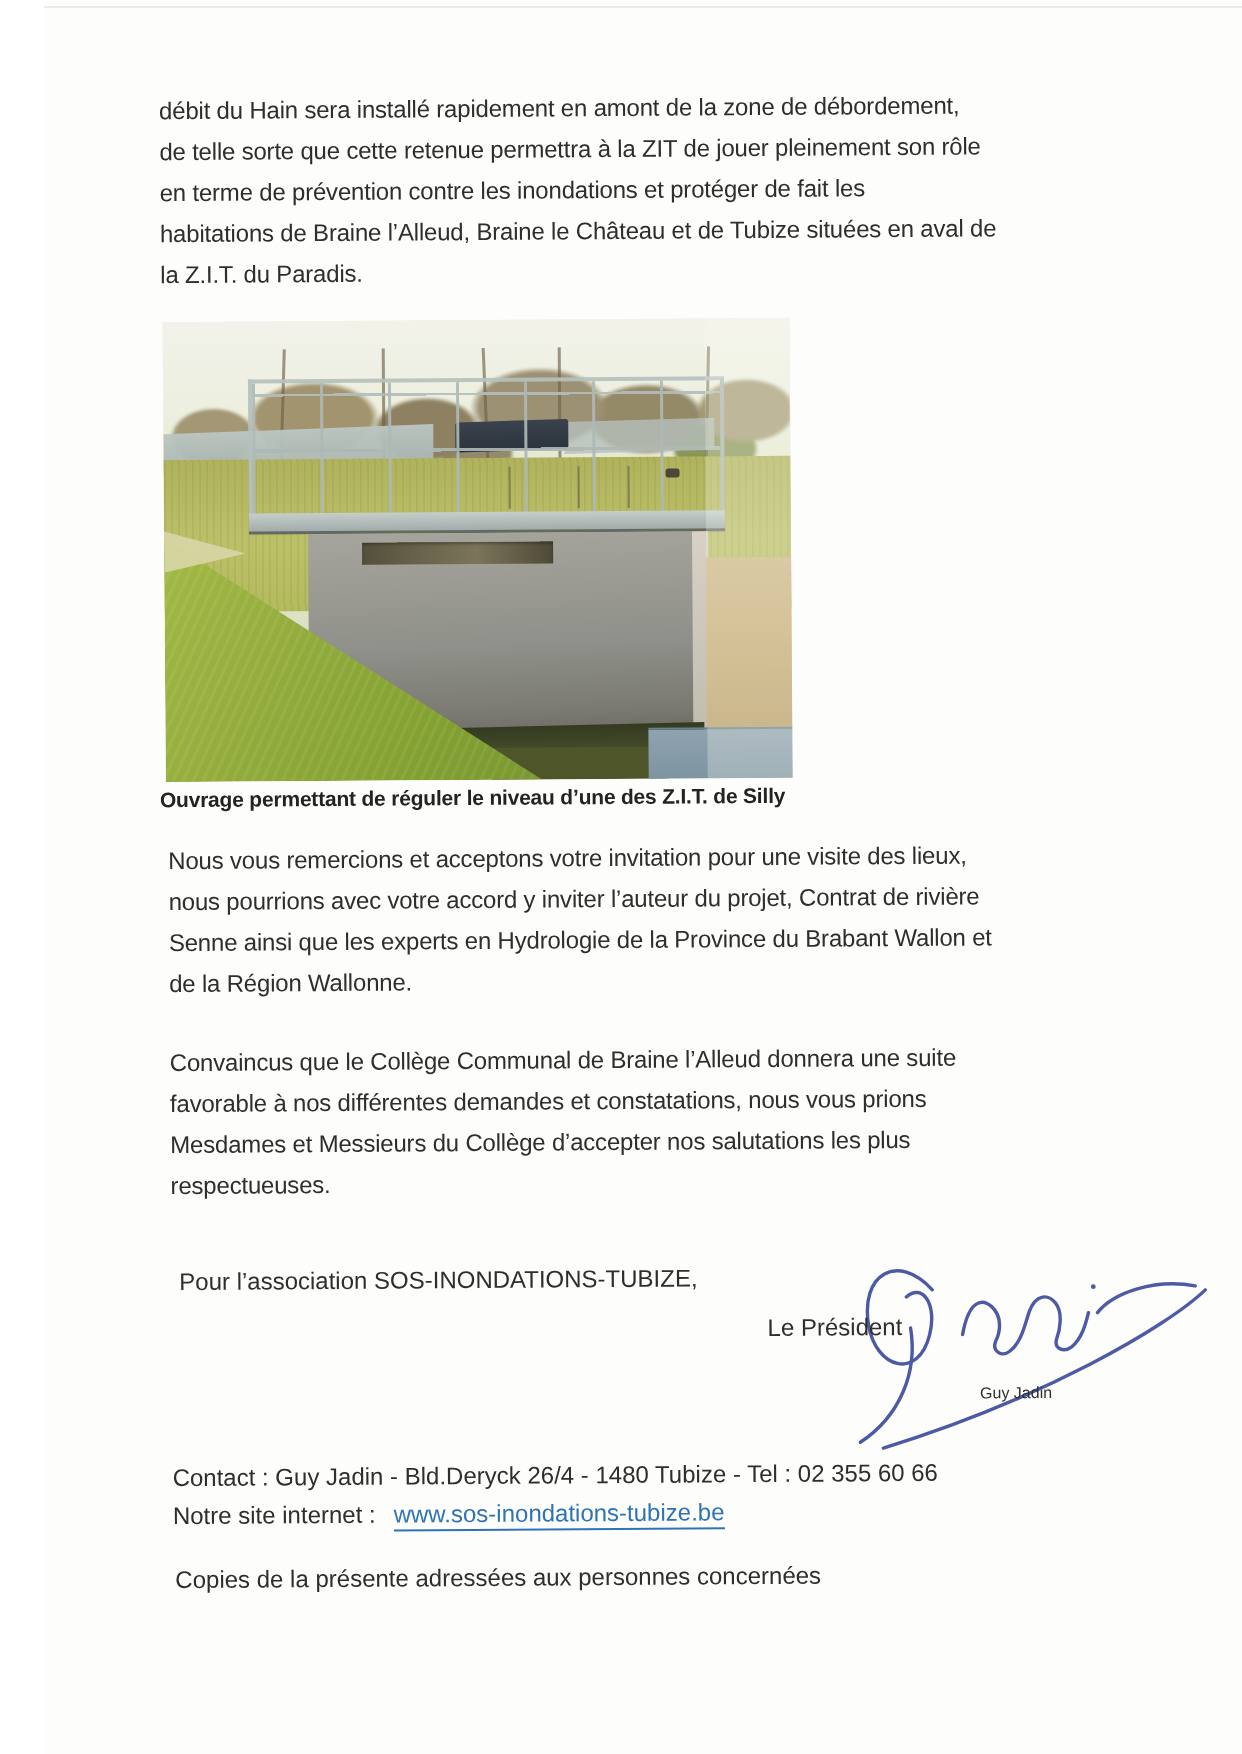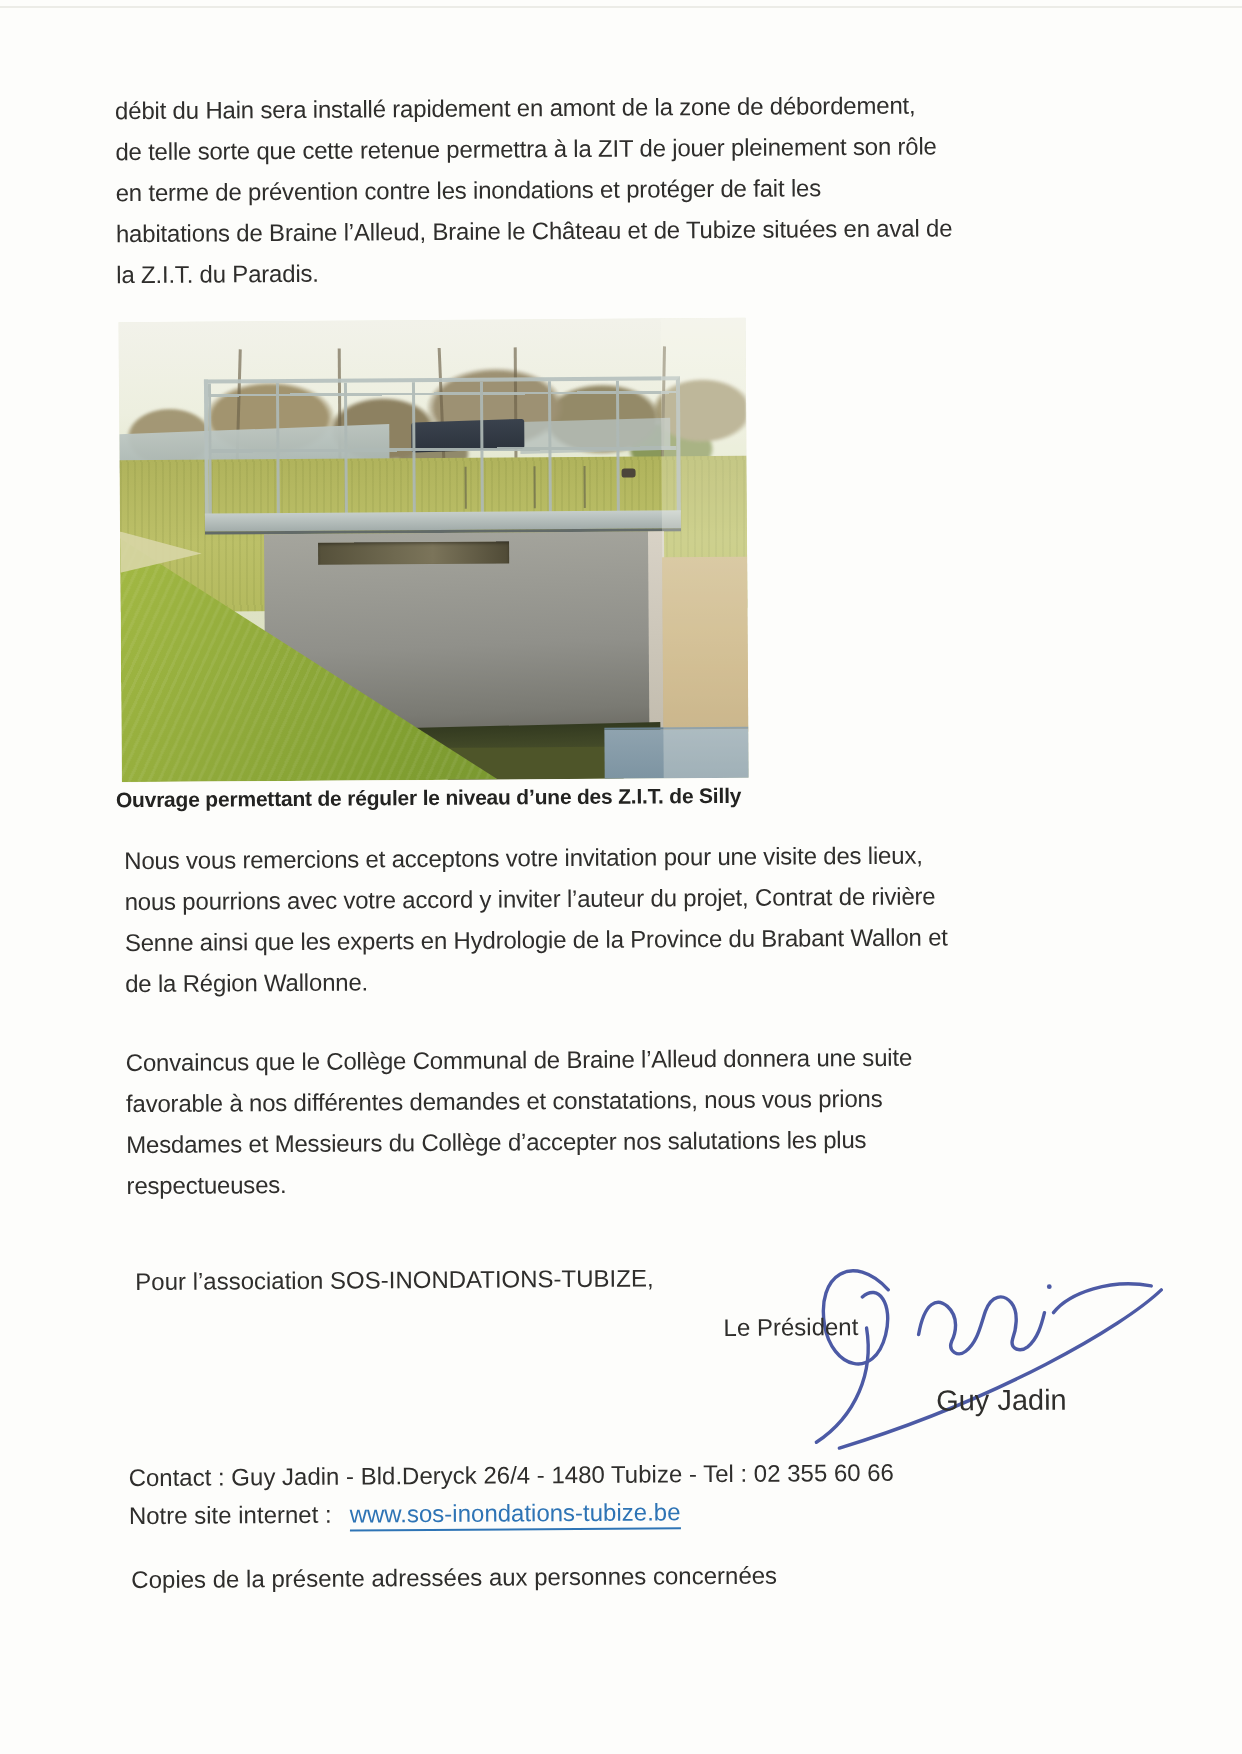--- a/index.html
+++ b/index.html
@@ -6,21 +6,21 @@
     --paper:#fdfdfb;
     --ink:#2f2e2c;
     --caption-ink:#232321;
     --link-blue:#2e74b5;
     --sig-blue:#3e4d9e;
   }
   *{margin:0;padding:0;box-sizing:border-box;}
   html,body{background:#ffffff;}
   body{width:1242px;height:1754px;position:relative;overflow:hidden;
        font-family:"Liberation Sans",sans-serif;color:var(--ink);}
-  .sheet{position:absolute;inset:0;background:var(--paper);}
+  .sheet{position:absolute;inset:0;background:var(--paper);margin-left:44px;}
   .scan-edge{position:absolute;left:0;top:6px;width:100%;height:2px;background:#ececе7;background:#ecece7;}
   .content{position:absolute;inset:0;transform:rotate(-0.4deg);transform-origin:140px 820px;}
 
   .para{position:absolute;font-size:24px;line-height:41px;letter-spacing:-0.2px;white-space:nowrap;}
   .para .t-line{height:41px;}
 
   #para1{left:120px;top:90px;}
   #para2{left:124px;top:840px;}
   #para3{left:124px;top:1042px;}
 
@@ -83,21 +83,21 @@
 
   .caption{position:absolute;left:116px;top:788px;font-size:21px;font-weight:bold;
     letter-spacing:-0.2px;color:var(--caption-ink);white-space:nowrap;}
 
   #association-line{position:absolute;left:132px;top:1268px;font-size:24px;white-space:nowrap;}
 
   .signature-wrap{position:absolute;left:700px;top:1235px;width:480px;height:235px;}
   .signature-wrap svg{width:100%;height:100%;}
 
   #president-title{position:absolute;left:720px;top:1318px;font-size:24px;white-space:nowrap;}
-  #president-name{position:absolute;left:932px;top:1390px;font-size:29px;white-space:nowrap;}
+  #president-name{position:absolute;left:932px;top:1390px;font-size:16px;white-space:nowrap;}
 
   #contact-line{position:absolute;left:124px;top:1464px;font-size:24px;white-space:nowrap;}
   #website-line{position:absolute;left:124px;top:1502px;font-size:24px;white-space:nowrap;}
   #website-line .link{display:inline-block;margin-left:18px;color:var(--link-blue);
     border-bottom:2px solid var(--link-blue);padding-bottom:1px;cursor:pointer;}
   #copies-line{position:absolute;left:126px;top:1566px;font-size:24px;white-space:nowrap;}
 </style>
 </head>
 <body>
 

